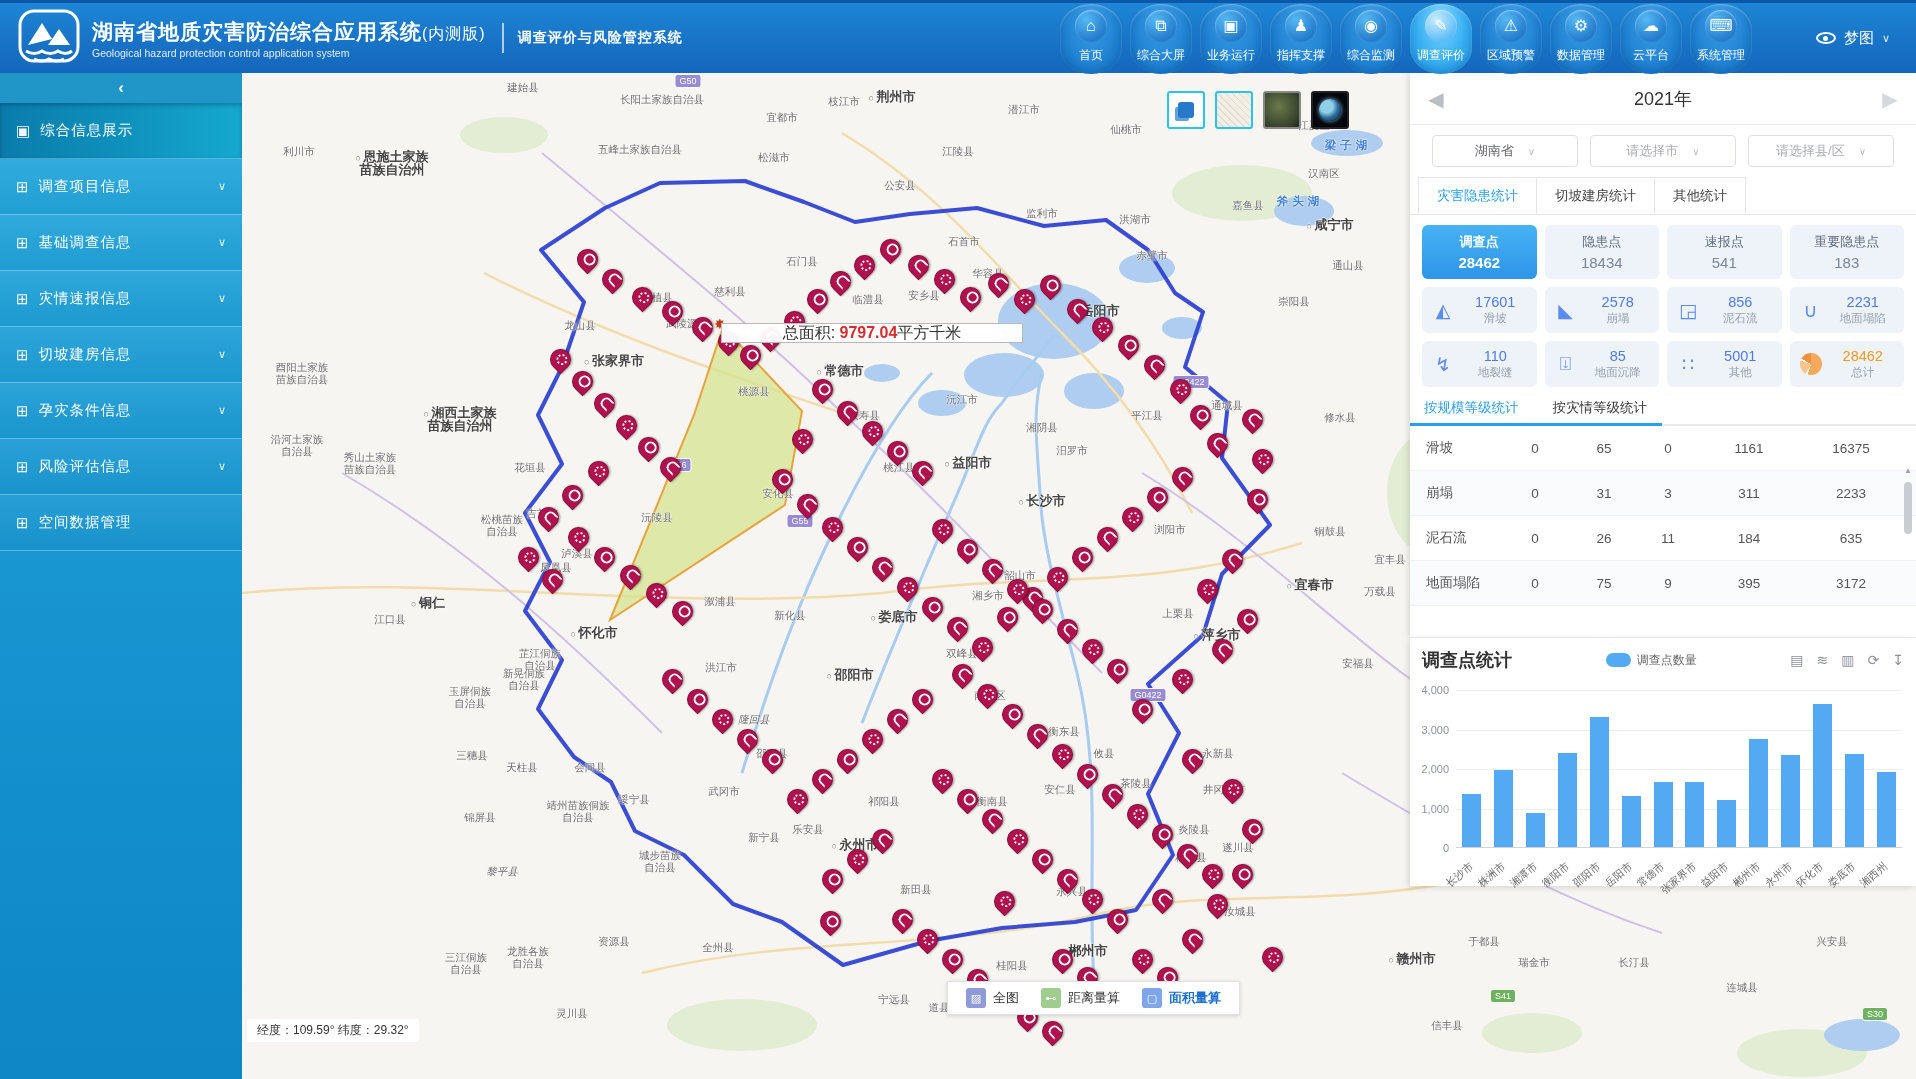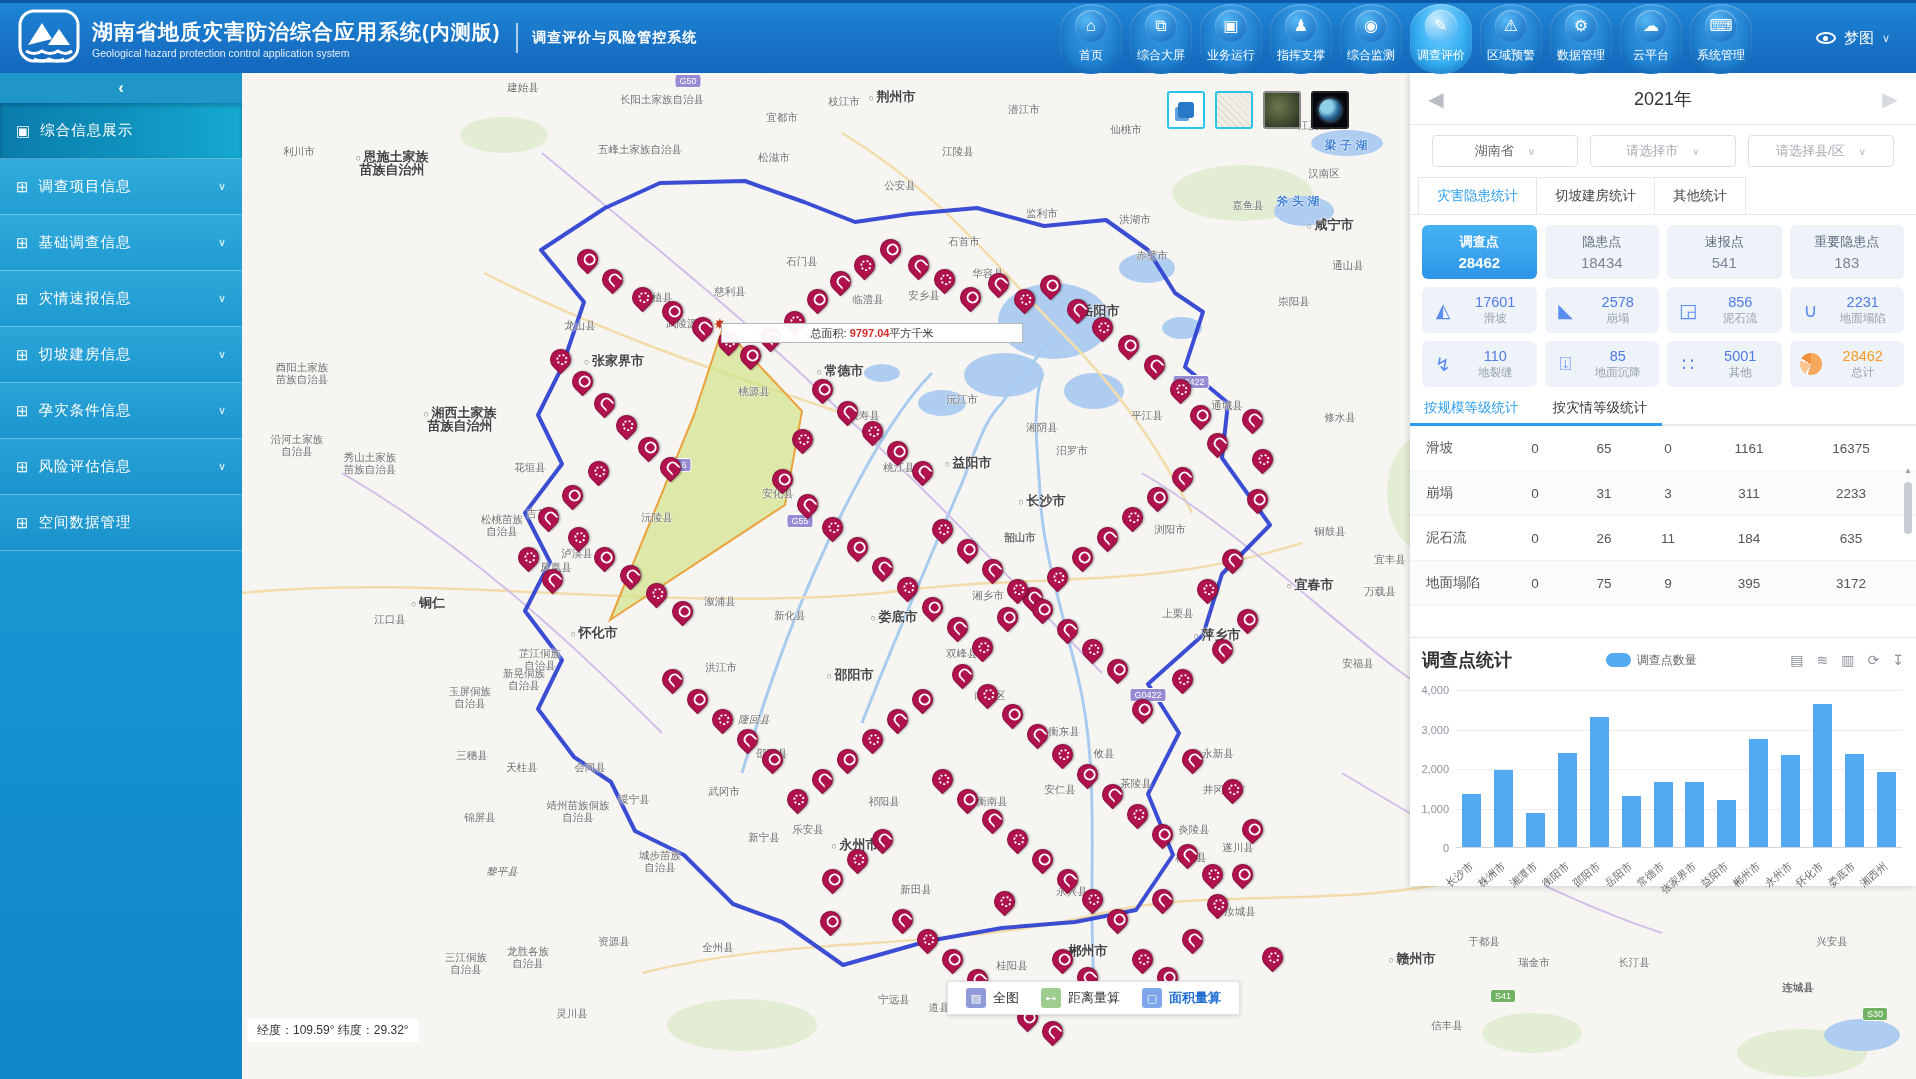--- a/index.html
+++ b/index.html
@@ -5,21 +5,21 @@
   * { margin:0; padding:0; box-sizing:border-box; }
   html,body { width:1916px; height:1079px; overflow:hidden; font-family:"Liberation Sans","DejaVu Sans",sans-serif; background:#f6f4f0; }
 
   
   .topbar { position:absolute; left:0; top:0; width:1916px; height:73px;
     background:linear-gradient(180deg,#1e86d6 0%,#1873c6 55%,#1467bd 100%);
     border-top:3px solid #0d57a8; display:flex; align-items:center; z-index:60; }
   .logo { width:74px; height:64px; margin-left:12px; display:flex; align-items:center; justify-content:center; }
   .title-block { margin-left:6px; color:#fff; }
   .title-main { font-size:21px; font-weight:bold; letter-spacing:1px; white-space:nowrap; }
-  .title-main .suffix { font-size:20px; font-weight:bold; }
+  .title-main .suffix { font-size:16px; font-weight:normal; }
   .title-sub { font-size:10.5px; color:rgba(255,255,255,.88); margin-top:1px; }
   .hdr-divider { width:2px; height:30px; background:rgba(255,255,255,.65); margin:0 14px 0 16px; }
   .subsystem { color:#fff; font-size:14px; font-weight:bold; letter-spacing:1px; white-space:nowrap; }
   .nav { display:flex; margin-left:auto; height:73px; align-items:flex-start; }
   .nav-item { width:62px; height:70px; margin:2px 4px 0 4px; border-radius:31px/26px;
     background:radial-gradient(ellipse at 50% 20%, #3ba0e8 0%, #1d7ecf 70%, #1870c2 100%);
     box-shadow:inset 0 1px 2px rgba(255,255,255,.35), inset 0 -4px 8px rgba(9,70,140,.35);
     display:flex; flex-direction:column; align-items:center; cursor:pointer; }
   .nav-item.active { background:radial-gradient(ellipse at 50% 20%, #7fd4ff 0%, #35aef2 60%, #2399e6 100%); }
   .nav-ic { width:32px; height:32px; margin-top:6px; border-radius:50%;
@@ -60,21 +60,21 @@
     border-radius:3px; background:#988bd3; border:1px solid #fff; pointer-events:none; }
   .badge.s { background:#6fb261; }
   .pin { position:absolute; width:21px; height:21px; margin:-24px 0 0 -10px;
     background:#b0124d; border:1px solid #8c0e3d; border-radius:50% 50% 50% 0; transform:rotate(-45deg);
     box-shadow:1px 1px 2px rgba(0,0,0,.35); cursor:pointer; }
   .pin::after { content:""; position:absolute; left:50%; top:50%; width:8px; height:8px; margin:-5px;
     border:2px solid #fff; border-radius:50%; }
   .pin.g1::after { border-radius:50% 50% 0 0; border-bottom-color:transparent; }
   .pin.g2::after { width:7px; height:7px; margin:-4.5px; border-style:dotted; }
   .measure-tip { position:absolute; left:479px; top:250px; width:302px; height:20px; background:rgba(255,255,255,.96);
-    border:1px solid #b9b9b9; font-size:11px; line-height:18px; text-align:center; color:#333; z-index:5; }
+    border:1px solid #b9b9b9; font-size:16px; line-height:18px; text-align:center; color:#333; z-index:5; }
   .measure-tip b { color:#d62c2c; font-weight:bold; }
   .measure-star { position:absolute; left:472px; top:243px; color:#c43a1f; font-size:14px; z-index:5; text-shadow:0 0 2px #ffd; }
   .layerbar { position:absolute; left:925px; top:18px; display:flex; gap:10px; z-index:5; }
   .layer-btn { width:38px; height:38px; border:2px solid #29c4e8; background:#fff; border-radius:3px; cursor:pointer;
     display:flex; align-items:center; justify-content:center; position:relative; }
   .lyr-stack { width:16px; height:16px; background:#2979c9; border-radius:3px; box-shadow:-4px 4px 0 -1px #5ea3e0; }
   .layer-btn.thumb-map { background:repeating-linear-gradient(45deg,#f1eee6 0 4px,#e4ddcf 4px 5px),#f1eee6; }
   .layer-btn.thumb-sat { border-color:#888; background:radial-gradient(circle at 40% 40%,#6b7a4c,#39442c 70%,#232a1b); }
   .layer-btn.thumb-earth { border-color:#222; background:#05070d; }
   .earth-globe { width:22px; height:22px; border-radius:50%; background:radial-gradient(circle at 35% 35%,#8fd0e8 0 30%,#2e6f9e 55%,#143a5e 80%); box-shadow:0 0 4px #7fb7d8; }
@@ -366,21 +366,21 @@
       <span class="map-label county" style="left: 512px; top: 318px;">桃源县</span>
       <span class="map-label city" style="left: 598px; top: 298px;">常德市</span>
       <span class="map-label county" style="left: 622px; top: 342px;">汉寿县</span>
       <span class="map-label county" style="left: 720px; top: 326px;">沅江市</span>
       <span class="map-label city" style="left: 726px; top: 390px;">益阳市</span>
       <span class="map-label county" style="left: 800px; top: 354px;">湘阴县</span>
       <span class="map-label county" style="left: 830px; top: 377px;">汨罗市</span>
       <span class="map-label county" style="left: 905px; top: 342px;">平江县</span>
       <span class="map-label county" style="left: 657px; top: 394px;">桃江县</span>
       <span class="map-label city" style="left: 800px; top: 428px;">长沙市</span>
-      <span class="map-label county" style="left: 778px; top: 464px; font-weight: bold;">韶山市</span>
+      <span class="map-label county" style="left: 778px; top: 502px;">韶山市</span>
       <span class="map-label county" style="left: 746px; top: 522px;">湘乡市</span>
       <span class="map-label county" style="left: 720px; top: 580px;">双峰县</span>
       <span class="map-label city" style="left: 652px; top: 544px;">娄底市</span>
       <span class="map-label county" style="left: 548px; top: 542px;">新化县</span>
       <span class="map-label county" style="left: 536px; top: 420px;">安化县</span>
       <span class="map-label county" style="left: 415px; top: 444px;">沅陵县</span>
       <span class="map-label county" style="left: 335px; top: 480px;">泸溪县</span>
       <span class="map-label county" style="left: 314px; top: 494px;">凤凰县</span>
       <span class="map-label county" style="left: 288px; top: 394px;">花垣县</span>
       <span class="map-label county" style="left: 300px; top: 440px;">吉首市</span>
@@ -445,21 +445,21 @@
 自治县</span>
       <span class="map-label county" style="left: 260px; top: 798px; font-style: italic;">黎平县</span>
       <span class="map-label county" style="left: 238px; top: 744px;">锦屏县</span>
       <span class="map-label county" style="left: 982px; top: 716px;">井冈山市</span>
       <span class="map-label county" style="left: 976px; top: 680px;">永新县</span>
       <span class="map-label county" style="left: 996px; top: 774px;">遂川县</span>
       <span class="map-label county" style="left: 1116px; top: 590px;">安福县</span>
       <span class="map-label city" style="left: 1170px; top: 886px;">赣州市</span>
       <span class="map-label county" style="left: 1292px; top: 889px;">瑞金市</span>
       <span class="map-label county" style="left: 1392px; top: 889px;">长汀县</span>
-      <span class="map-label county" style="left: 1556px; top: 914px; font-weight: bold;">连城县</span>
+      <span class="map-label county" style="left: 1500px; top: 914px;">连城县</span>
       <span class="map-label county" style="left: 1205px; top: 952px;">信丰县</span>
       <span class="map-label county" style="left: 1242px; top: 868px;">于都县</span>
       <span class="map-label county" style="left: 1590px; top: 868px;">兴安县</span>
     </div>
   <div id="map-badges">
       <span class="badge" style="left: 446px; top: 8px;">G50</span>
       <span class="badge" style="left: 436px; top: 392px;">G56</span>
       <span class="badge" style="left: 558px; top: 448px;">G55</span>
       <span class="badge" style="left: 949px; top: 309px;">G0422</span>
       <span class="badge" style="left: 906px; top: 622px;">G0422</span>

